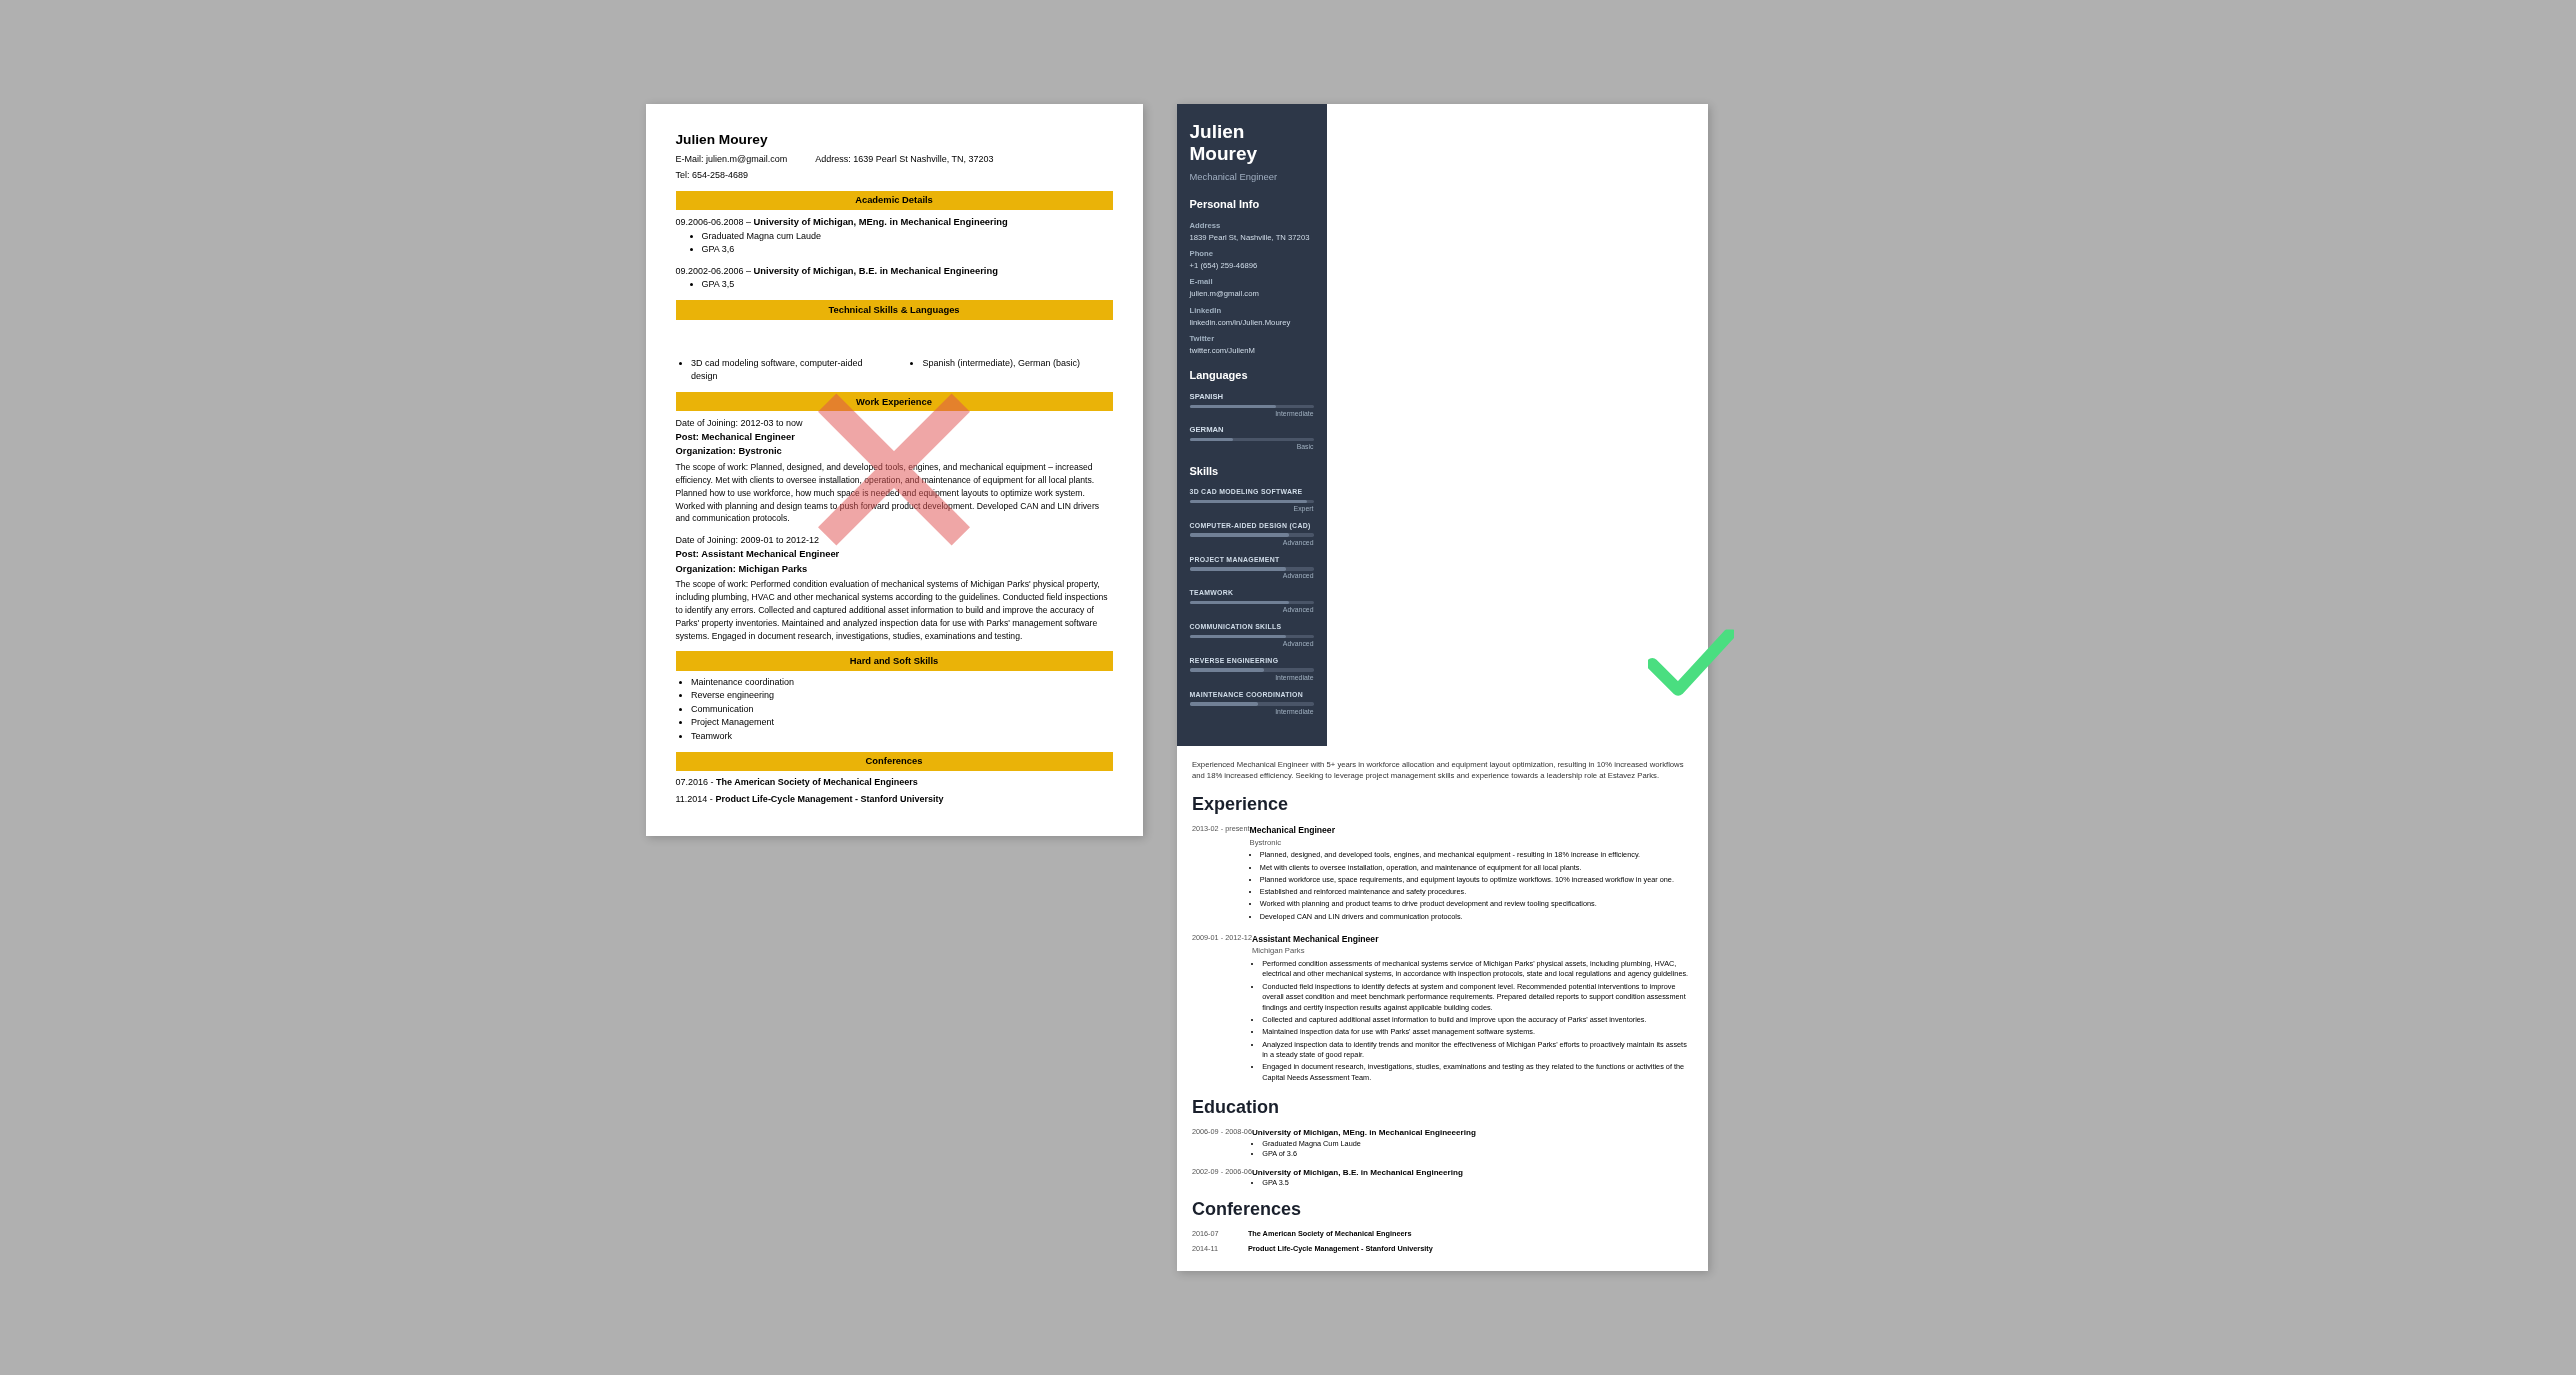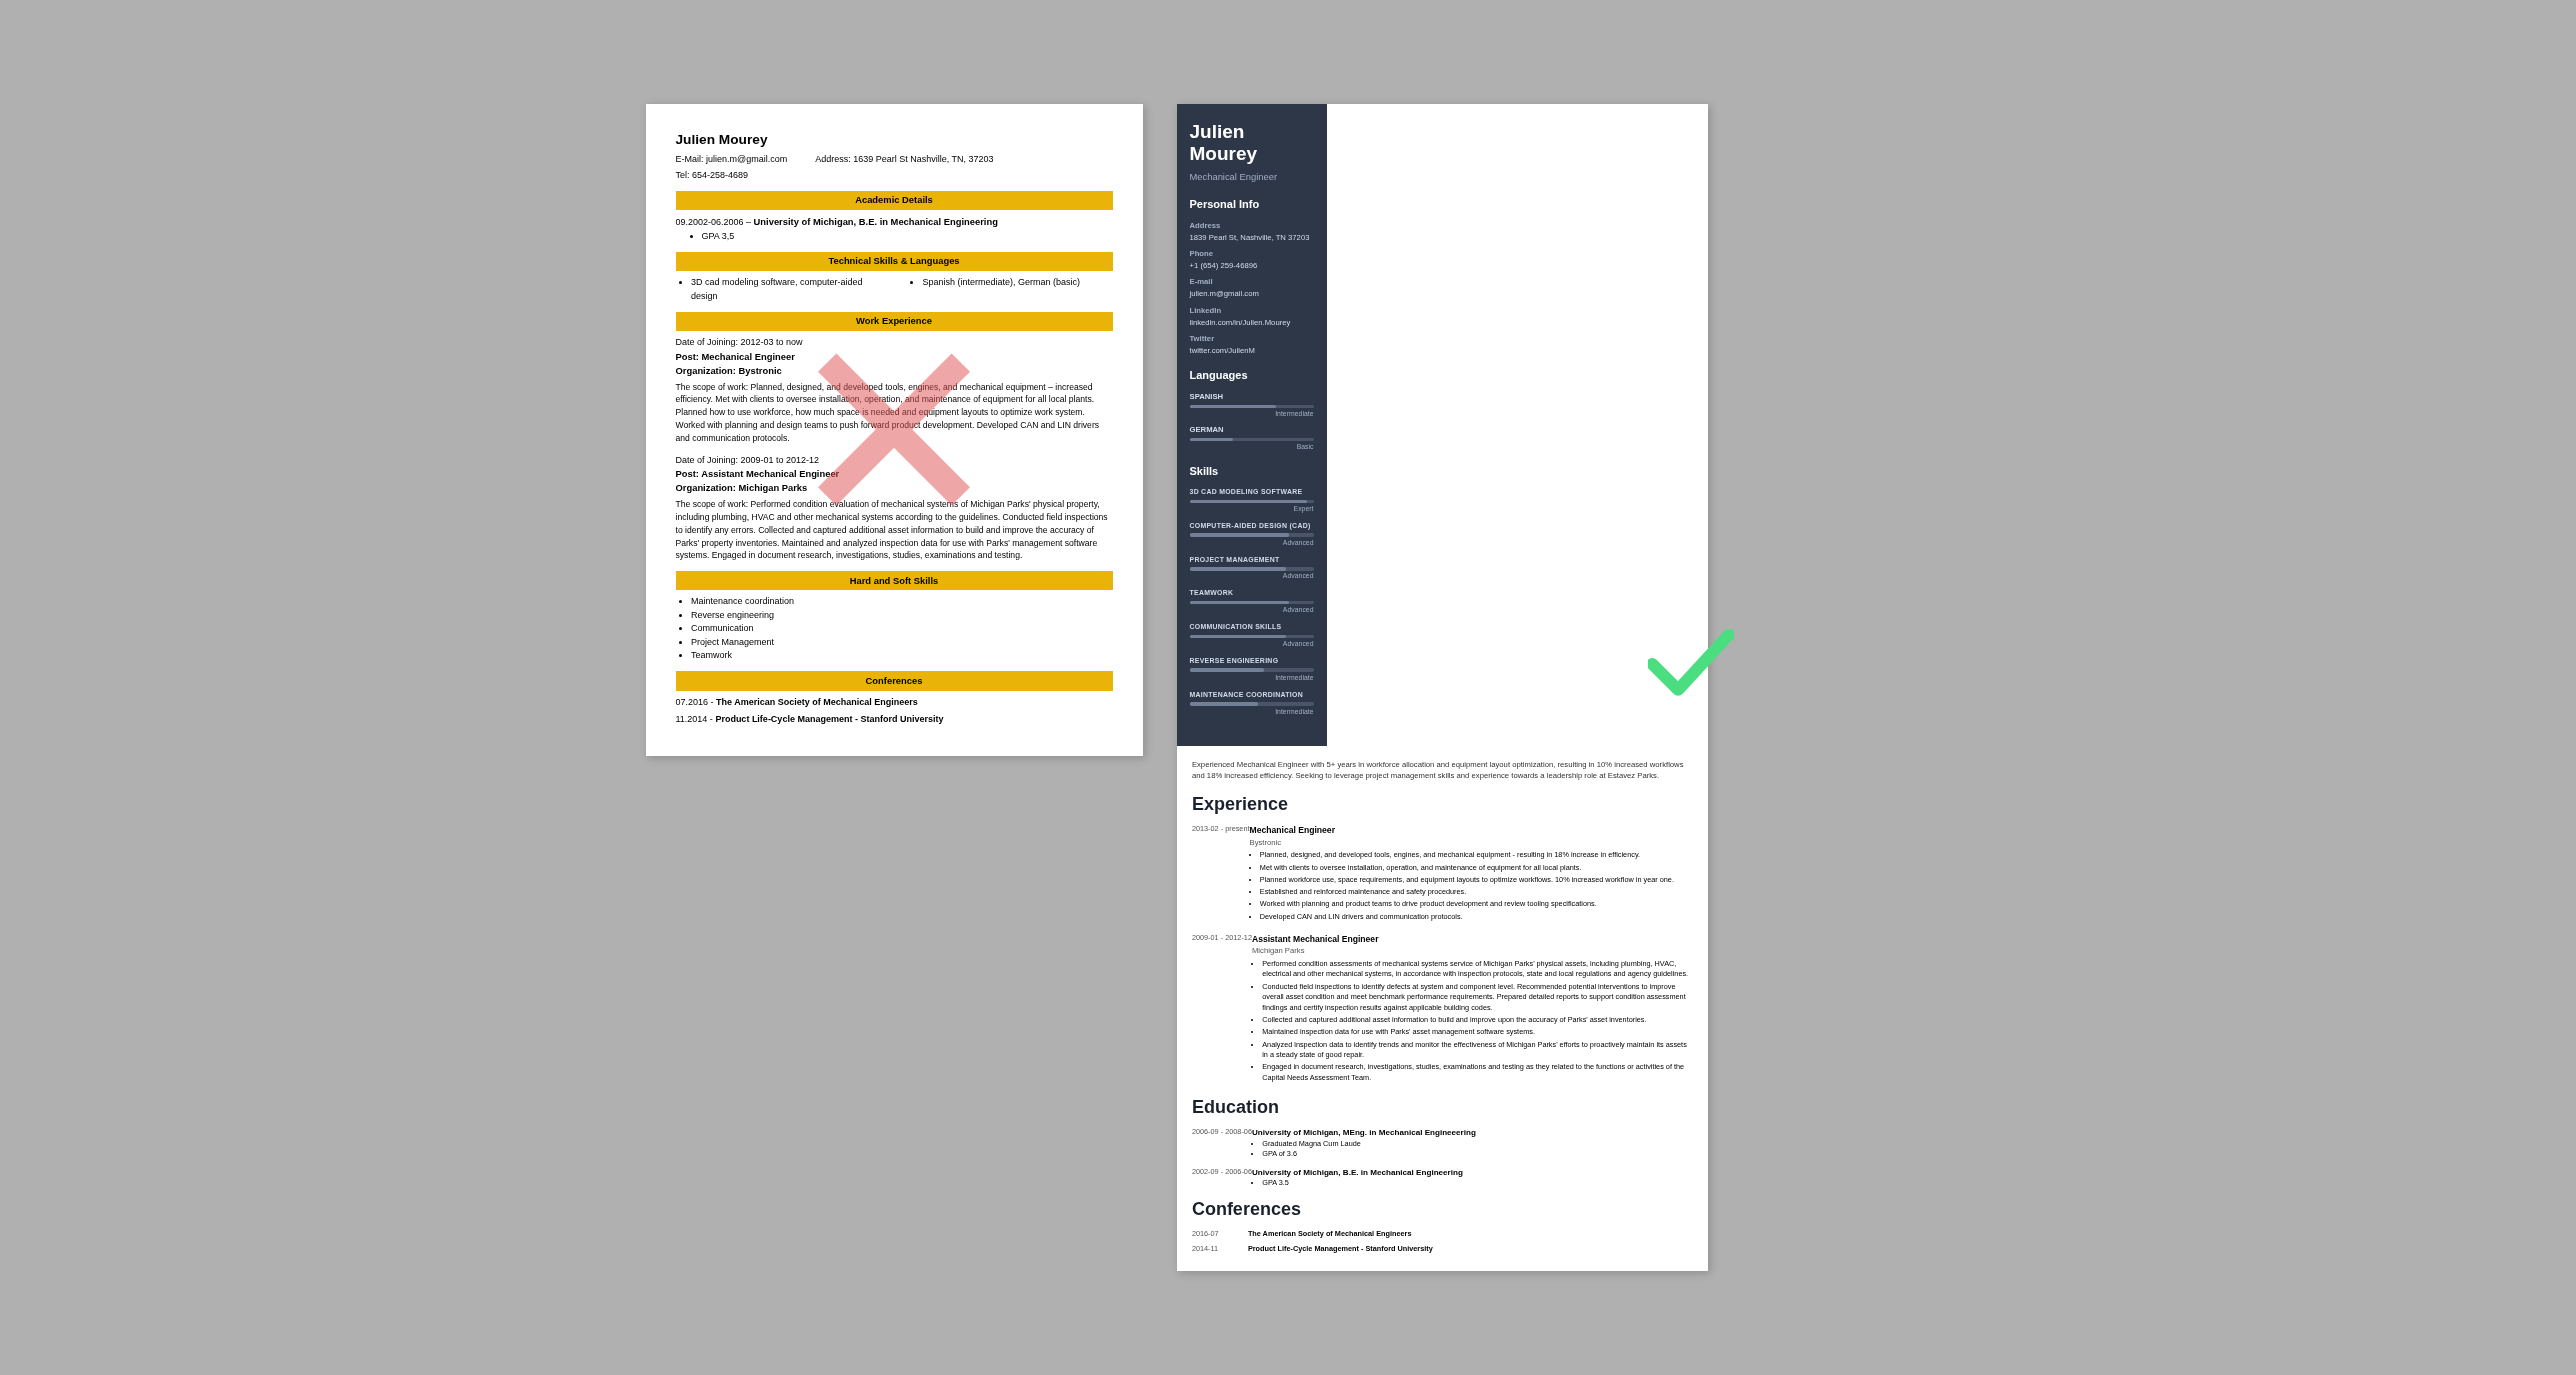--- a/index.html
+++ b/index.html
@@ -65,21 +65,21 @@
       font-weight: bold;
       font-size: 9.4px;
       padding: 2.6px 0;
       margin: 8.6px 0 5.1px 0;
     }
     .rl-edu-entry { margin-bottom: 6.9px; }
     .rl-edu-entry .year { font-size: 9px; }
     .rl-edu-entry .school { font-weight: bold; font-size: 9.4px; }
     .rl-edu-entry ul { margin-left: 26px; font-size: 9px; }
     .rl-skills-row { display: flex; gap: 26px; margin: 3.4px 0; }
-    .rl-skills-col { flex: 1; }
+    .rl-skills-col { flex: 1; margin-top: 32px; }
     .rl-skills-col ul { margin-left: 15.4px; font-size: 9px; }
     .rl-work-entry { margin-bottom: 8.6px; }
     .rl-work-entry .date { font-size: 9px; }
     .rl-work-entry .bold { font-weight: bold; }
     .rl-work-entry .scope { font-size: 8.6px; margin-top: 2.6px; }
     .rl-soft-skills ul { margin-left: 15.4px; font-size: 9px; }
     .rl-conf-entry { font-size: 9px; margin-bottom: 3.4px; }
     .rl-conf-entry .bold { font-weight: bold; }
 
     
@@ -165,20 +165,27 @@
     <div class="rl-name">Julien Mourey</div>
     <div class="rl-contact">
       <span>E-Mail: julien.m@gmail.com</span>
       <span>Address: 1639 Pearl St Nashville, TN, 37203</span>
     </div>
     <div class="rl-contact">Tel: 654-258-4689</div>
 
     <div class="rl-section-header">Academic Details</div>
 
     <div class="rl-edu-entry">
+      <div class="year"><span>09.2006-06.2008</span> – <span class="school">University of Michigan, MEng. in Mechanical Engineering</span></div>
+      <ul>
+        <li>Graduated Magna cum Laude</li>
+        <li>GPA 3,6</li>
+      </ul>
+    </div>
+    <div class="rl-edu-entry">
       <div class="year"><span>09.2002-06.2006</span> – <span class="school">University of Michigan, B.E. in Mechanical Engineering</span></div>
       <ul>
         <li>GPA 3,5</li>
       </ul>
     </div>
 
     <div class="rl-section-header">Technical Skills &amp; Languages</div>
     <div class="rl-skills-row">
       <div class="rl-skills-col">
         <ul>

